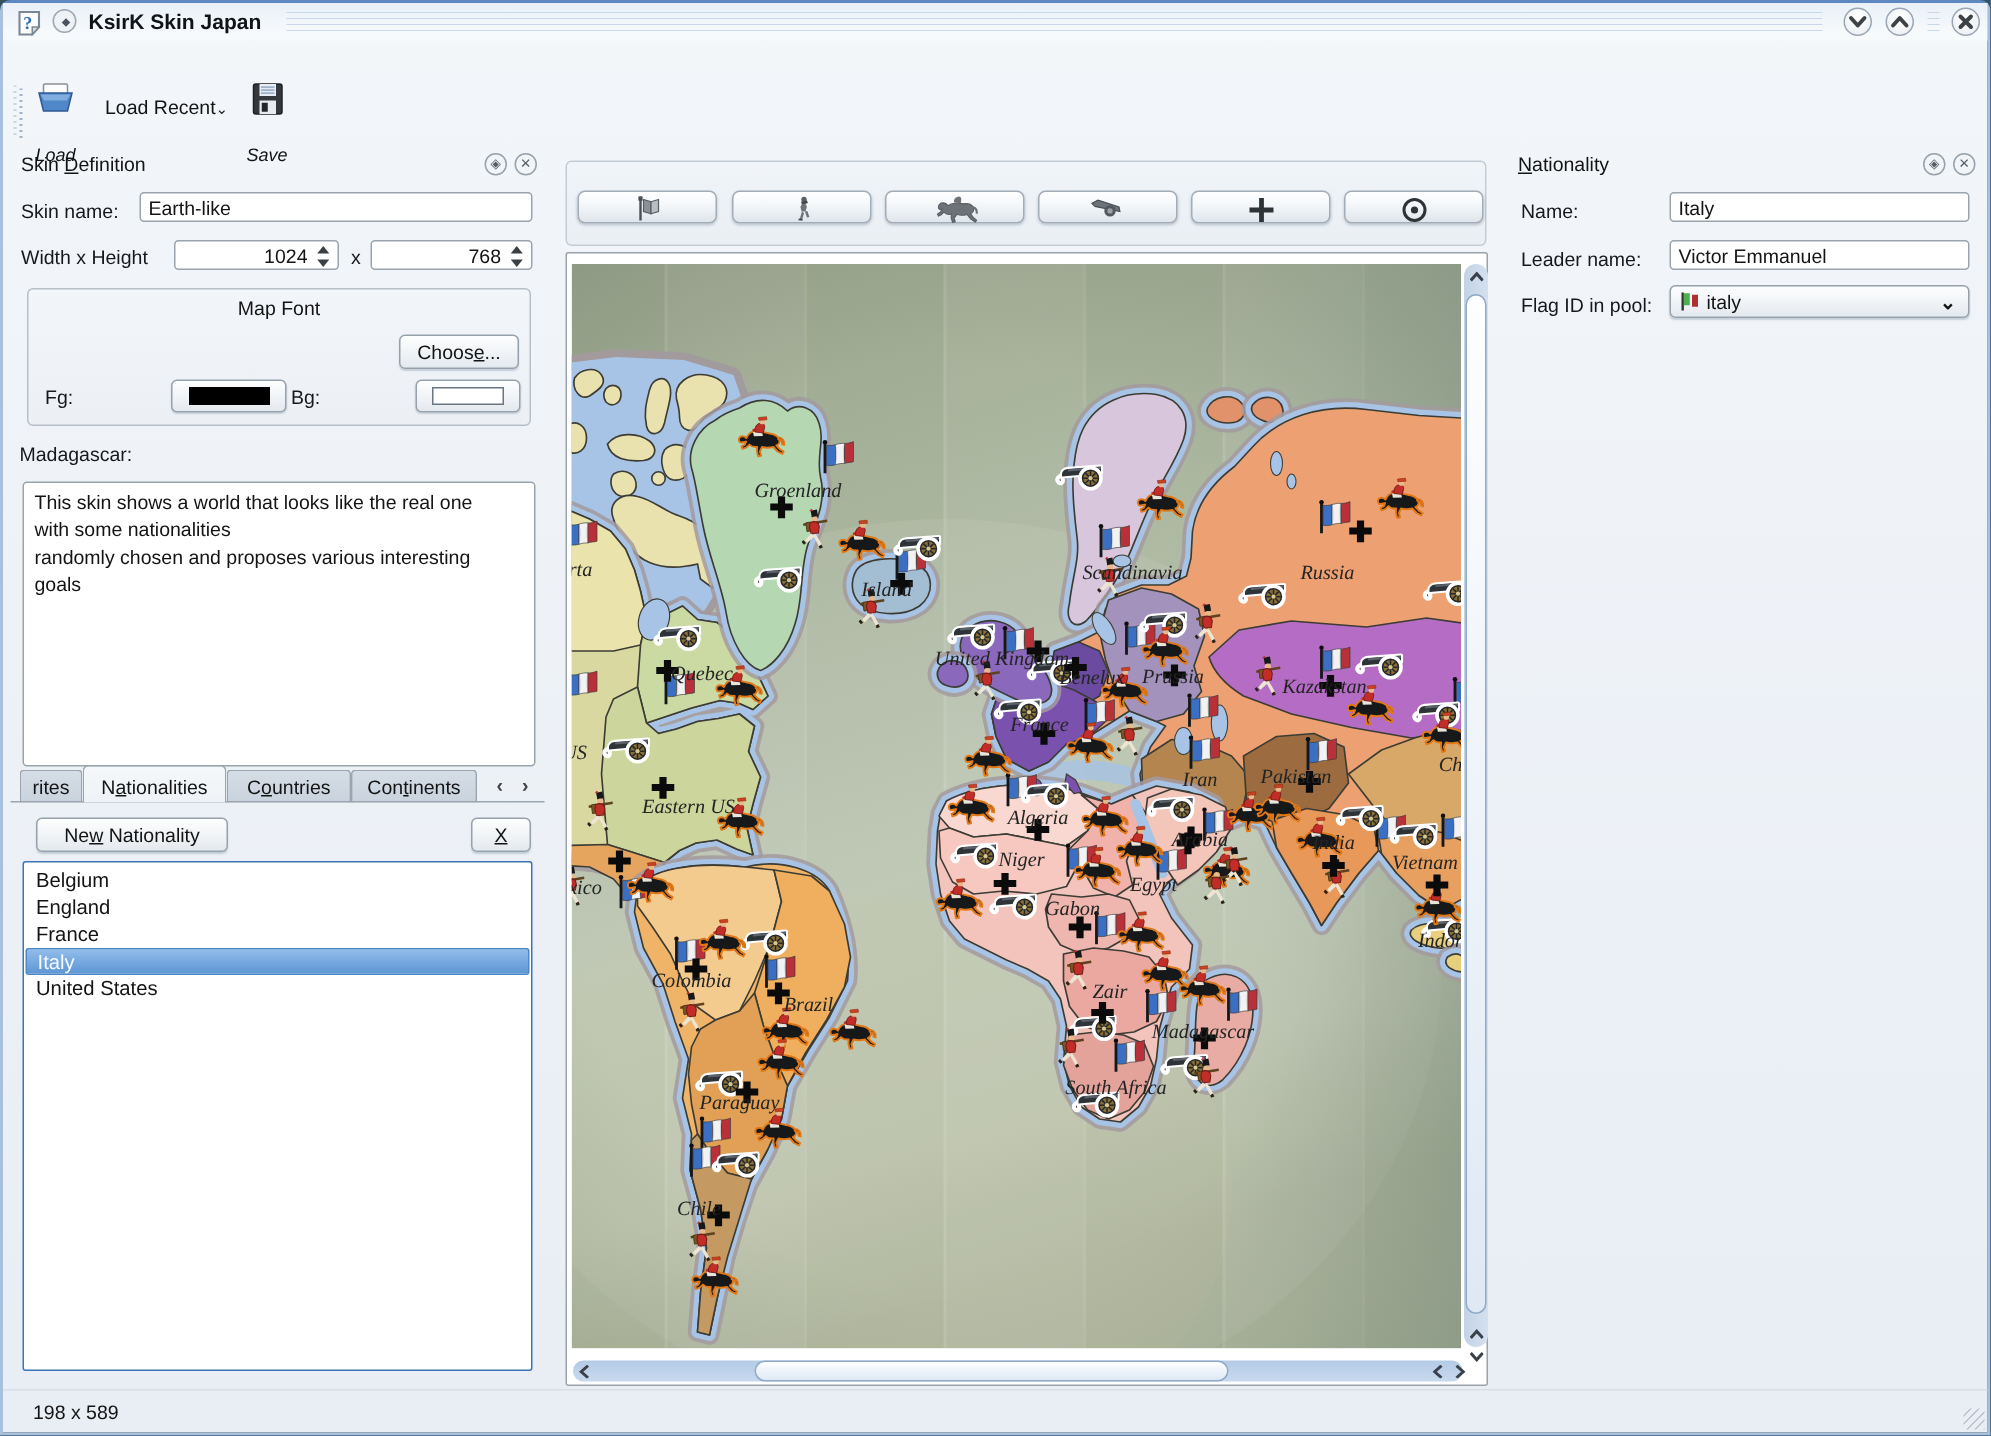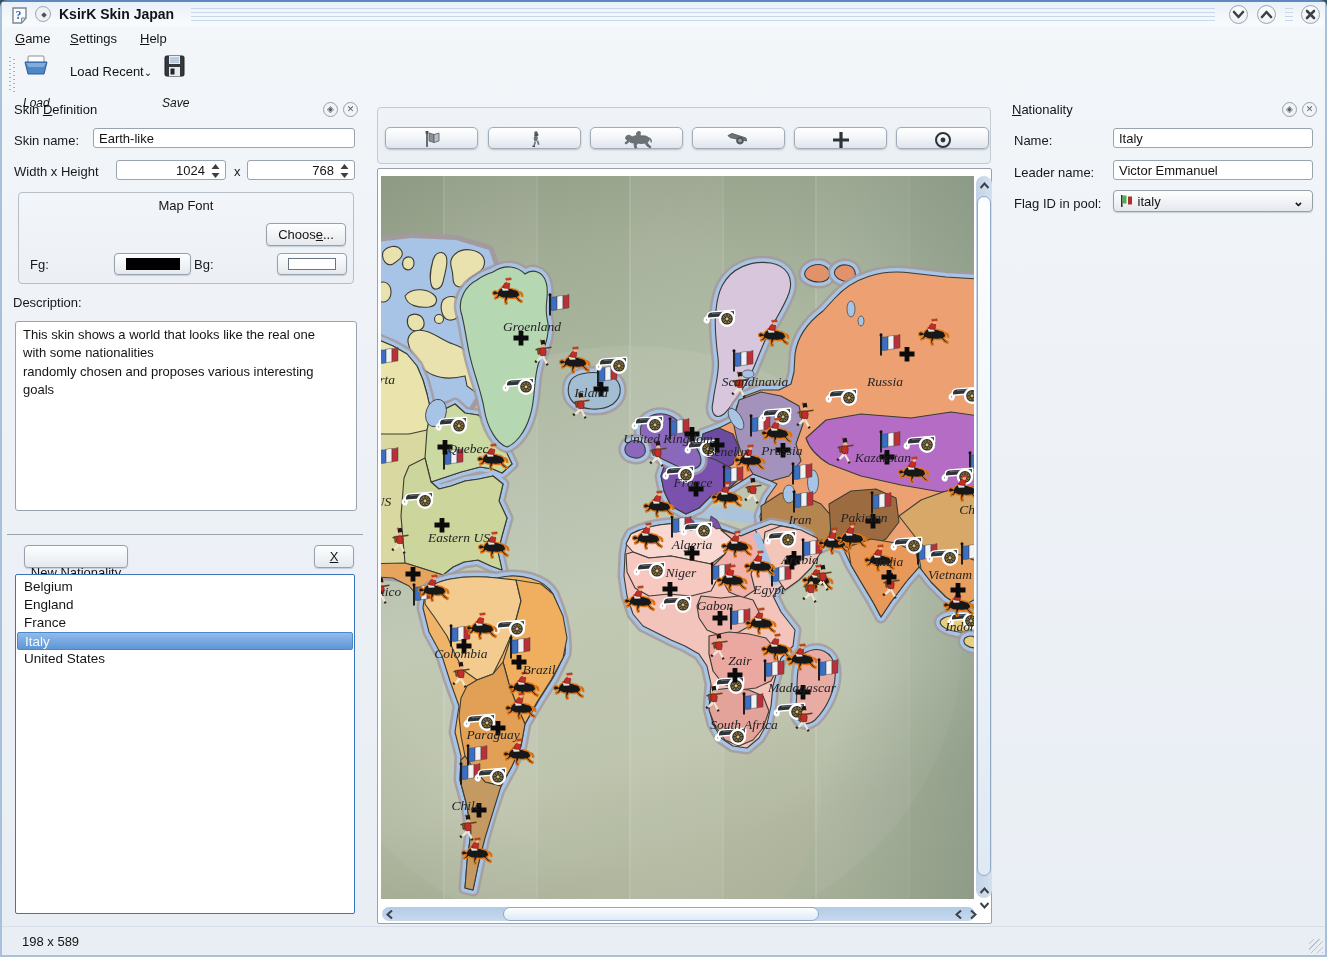--- a/index.html
+++ b/index.html
@@ -39,21 +39,21 @@
 #menubar { position:absolute; left:0; top:26px; width:100%; height:22px; }
 .menu { position:absolute; top:3px; }
 .menu u { text-decoration:underline; }
 
 #toolbar { position:absolute; left:0; top:48px; width:100%; height:47px; }
 #tsep { position:absolute; left:7px; top:7px; width:6px; height:33px;
   background:repeating-linear-gradient(180deg,#9fb4cc 0 1px,transparent 1px 4px);
   background-size:2px 4px; background-repeat:repeat-y; }
 #tsep:after{ content:""; position:absolute; left:4px; top:2px; width:2px; height:33px;
   background:repeating-linear-gradient(180deg,#9fb4cc 0 1px,transparent 1px 4px); }
-.tool { position:absolute; text-align:left; }
+.tool { position:absolute; text-align:center; }
 .tool .lbl { font-size:12px; margin-top:15px;font-style:italic; }
 
 .field { position:absolute; background:#fff; border:1px solid #99a4ae; border-radius:3px;
   padding:2px 5px 0 5px; font-size:13px; }
 .btn { position:absolute; background:linear-gradient(180deg,#fdfefe 0%,#f0f3f6 55%,#e4e9ee 100%);
   border:1px solid #96a1ab; border-radius:4px; text-align:center; font-size:13px;
   box-shadow:0 1px 1px rgba(120,140,160,.35); }
 .btn u{ text-decoration:underline; }
 .dockbtn { position:absolute; width:15px; height:15px; border-radius:50%;
   border:1px solid #96a1ab; background:#f2f5f8; color:#555e66; font-size:9px;
@@ -125,25 +125,20 @@
     <div class="tbtn" style="left:1227px;"><svg width="17" height="17" viewBox="0 0 17 17">
           <path d="M4,6 L8.5,11 L13,6" fill="none" stroke="#3d4246" stroke-width="2.6" stroke-linecap="round" stroke-linejoin="round"></path>
         </svg></div>
     <div class="tbtn" style="left:1255px;"><svg width="17" height="17" viewBox="0 0 17 17">
           <path d="M4,11 L8.5,6 L13,11" fill="none" stroke="#3d4246" stroke-width="2.6" stroke-linecap="round" stroke-linejoin="round"></path>
         </svg></div>
     <div class="tbtn" style="left:1299px;"><svg width="17" height="17" viewBox="0 0 17 17">
           <path d="M5,5 L12,12 M12,5 L5,12" fill="none" stroke="#3d4246" stroke-width="2.6" stroke-linecap="round"></path>
         </svg></div>
   </div>
-  <div id="menubar">
-    <div class="menu" style="left:13px;"><u>G</u>ame</div>
-    <div class="menu" style="left:68px;"><u>S</u>ettings</div>
-    <div class="menu" style="left:138px;"><u>H</u>elp</div>
-  </div>
   <div id="toolbar">
     <div id="tsep"></div>
     <div class="tool" style="left:21px; top:4px; width:28px;">
       <svg width="26" height="24" viewBox="0 0 26 24">
         <rect x="5" y="2" width="16" height="14" rx="1" fill="#fdfdfd" stroke="#8a8f94"></rect>
         <path d="M2,8 L24,8 L21,20 L5,20 Z" fill="#4f87c8" stroke="#2c5a96"></path>
         <path d="M3,9 L23,9 L20.5,13 L5.5,13 Z" fill="#7eadde"></path>
       </svg>
       <div class="lbl">Load</div>
     </div>
@@ -184,24 +179,32 @@
       <div class="btn" style="left:247px; top:30px; width:80px; height:23px; padding-top:3px;">Choos<u>e</u>...</div>
       <label class="flabel" style="left:11px; top:64px;">Fg:</label>
       <div class="btn" style="left:95px; top:60px; width:77px; height:22px;">
           <div style="position:absolute; left:11px; top:4px; width:54px; height:12px; background:#000;"></div>
         </div>
       <label class="flabel" style="left:175px; top:64px;text-align:right;">Bg:</label>
       <div class="btn" style="left:258px; top:60px; width:70px; height:22px;">
           <div style="position:absolute; left:10px; top:4px; width:48px; height:12px; background:#fff; border:1px solid #6a7682;"></div>
         </div>
     </div>
-    <label class="flabel" style="left:6px; top:196px;">Description:</label>
+    <label class="flabel" style="left:6px; top:196px;">Madagascar:</label>
     <div id="desc">This skin shows a world that looks like the real one<br>with some nationalities<br>randomly chosen and proposes various interesting<br>goals</div>
+    <div id="tabs">
+      <div class="tab" style="left:6px; width:42px;">rites</div>
+      <div class="tab active" style="left:48px; width:96px;">N<u>a</u>tionalities</div>
+      <div class="tab" style="left:144px; width:83px;">C<u>o</u>untries</div>
+      <div class="tab" style="left:227px; width:84px;">Con<u>t</u>inents</div>
+      <div style="position:absolute; left:324px; top:6px; font-weight:bold; color:#444;">‹</div>
+      <div style="position:absolute; left:341px; top:6px; font-weight:bold; color:#444;">›</div>
+    </div>
     <div id="tabline"></div>
-    <div class="btn" style="left:17px; top:446px; width:104px; height:23px; padding-top:19px;">Ne<u>w</u> Nationality</div>
+    <div class="btn" style="left:17px; top:446px; width:128px; height:23px; padding-top:3px;">Ne<u>w</u> Nationality</div>
     <div class="btn" style="left:307px; top:446px; width:40px; height:23px; padding-top:3px;"><u>X</u></div>
     <div id="natlist">
       <div class="item">Belgium</div>
       <div class="item">England</div>
       <div class="item">France</div>
       <div class="item sel">Italy</div>
       <div class="item">United States</div>
     </div>
   </div>
 

